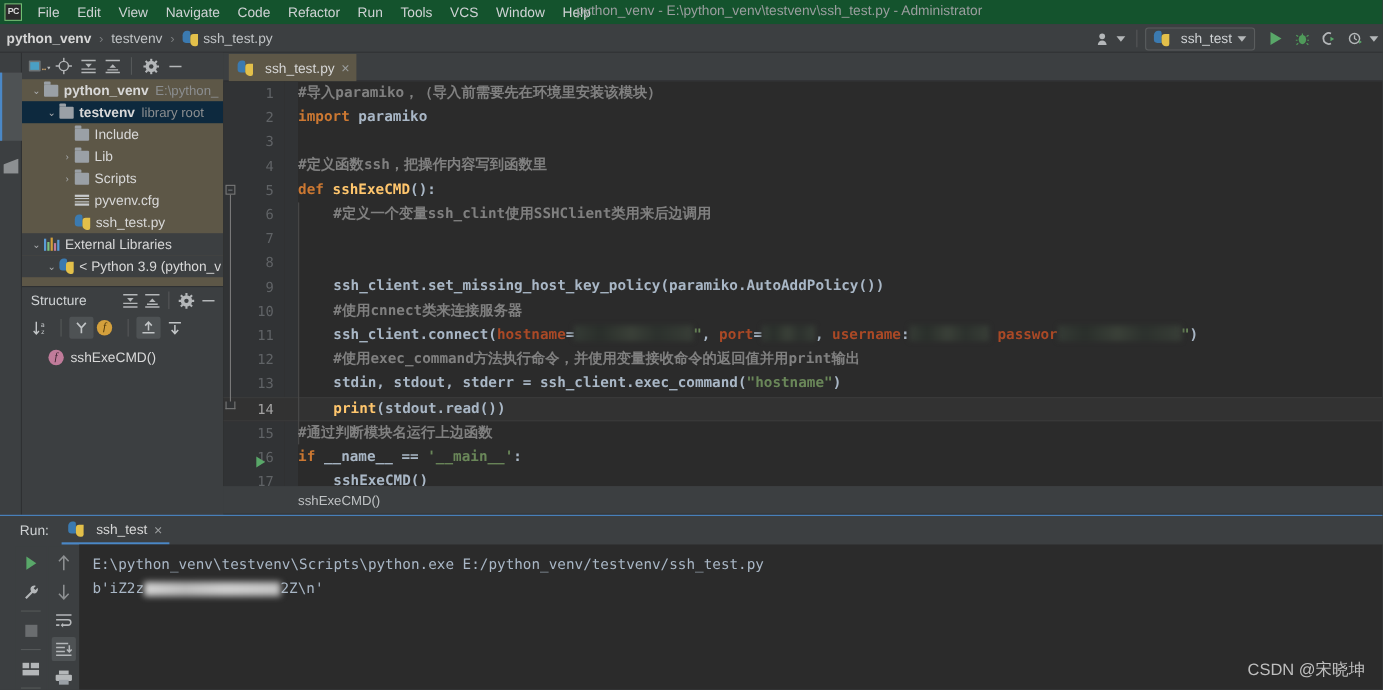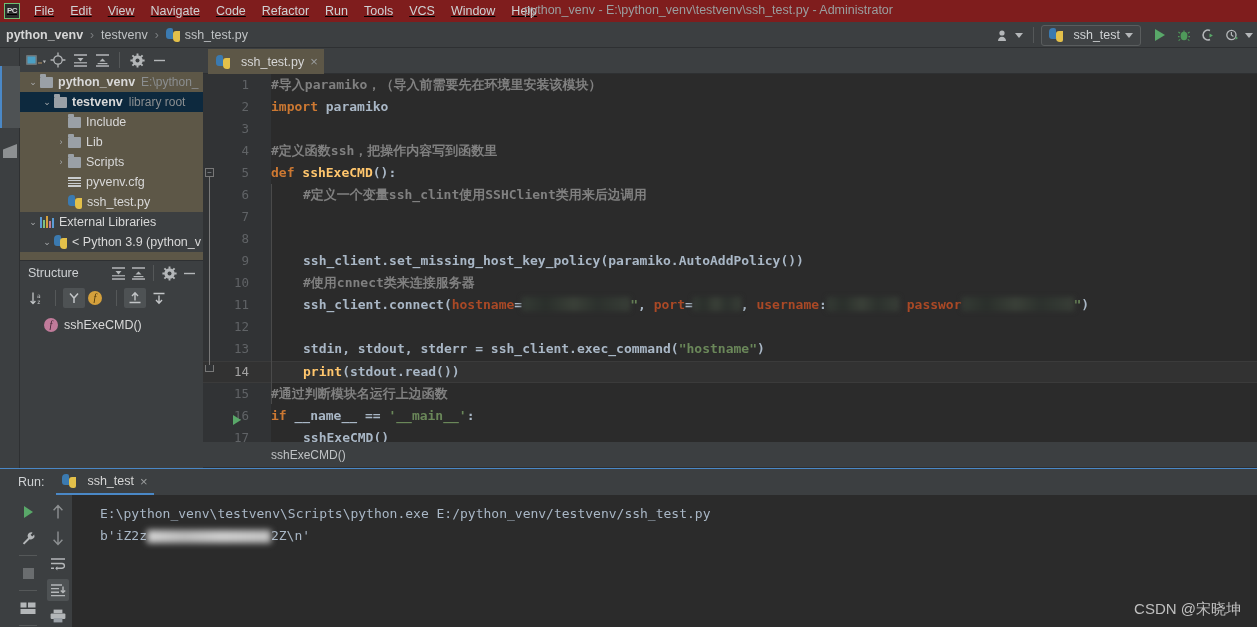--- a/index.html
+++ b/index.html
@@ -7,21 +7,21 @@
     width: 1257px; height: 627px;
     background: #3c3f41;
     font-family: "Liberation Sans", sans-serif;
     overflow: hidden;
   }
   body { position: relative; }
 
   
   #menubar {
     position: absolute; left: 0; top: 0; width: 1257px; height: 22px;
-    background: #7f1d1d; display: flex; align-items: center; text-decoration: underline;
+    background: #14532d; display: flex; align-items: center;
   }
   #app-logo {
     width: 16px; height: 16px; margin: 0 6px 0 4px;
     background: #2b2b2b; border: 1px solid #6fbf73;
     color: #d6d6d6; font-size: 8px; line-height: 14px; text-align: center;
     font-weight: bold; letter-spacing: -0.5px;
   }
   .menu-item {
     font-size: 12.5px; color: #cfd2d4; padding: 2px 8px; white-space: nowrap;
   }
@@ -252,21 +252,21 @@
   }
   .rtb { width: 22px; height: 22px; display:flex;align-items:center;justify-content:center;
          color:#aeb1b3; font-size: 13px; border-radius:2px; }
   .rtb.on { background:#4e5254; }
   .rsep { width: 18px; height:1px; background:#555859; margin: 2px 0; }
   #console {
     position: absolute; left: 72px; top: 26px; right: 0; bottom: 0;
     background: #2b2b2b; padding: 8px 0 0 12px;
     font-family: "DejaVu Sans Mono", monospace; font-size: 13px; color: #a9b7c6;
   }
-  .coline { height: 22px; line-height: 22px; white-space: pre; margin-left: 16px; }
+  .coline { height: 22px; line-height: 22px; white-space: pre; }
   #watermark {
     position: absolute; right: 16px; bottom: 8px;
     font-size: 15px; color: #d8d8d8; opacity: .85;
   }
 </style>
 </head>
 <body>
 
 <div id="menubar">
   <div id="app-logo">PC</div>
@@ -580,20 +580,21 @@
   <div class="cl cmt" style="top:110px;left:100px">#定义一个变量ssh_clint使用SSHClient类用来后边调用</div>
 
 
 
   <div class="cl cmt" style="top:198px;left:100px">#使用cnnect类来连接服务器</div>
 
   <div class="cl" style="top:176px;left:100px">ssh_client.set_missing_host_key_policy(paramiko.AutoAddPolicy())</div>
 
   <div class="cl" style="top:220px;left:100px">ssh_client.connect(<span class="kwarg">hostname</span>=<span class="blur" style="width:108px;height:14px"></span><span class="str">"</span>, <span class="kwarg">port</span>=<span class="blur" style="width:48px;height:14px"></span>, <span class="kwarg">username</span>:<span class="blur" style="width:72px;height:14px"></span> <span class="kwarg">passwor</span><span class="blur" style="width:112px;height:14px"></span><span class="str">"</span>)</div>
 
+  <div class="cl cmt" style="top:242px;left:100px">#使用exec_command方法执行命令，并使用变量接收命令的返回值并用print输出</div>
 
   <div class="cl" style="top:264px;left:100px">stdin, stdout, stderr = ssh_client.exec_command(<span class="str">"hostname"</span>)</div>
 
   <div class="cl" style="top:287px;left:100px"><span class="fn">print</span>(stdout.read())</div>
 
   <div class="cl cmt" style="top:309px;left:68px">#通过判断模块名运行上边函数</div>
 
   <div class="cl" style="top:331px;left:68px"><span class="kw">if</span> __name__ == <span class="str">'__main__'</span>:</div>
 
   <div class="cl" style="top:353px;left:100px">sshExeCMD()</div>

